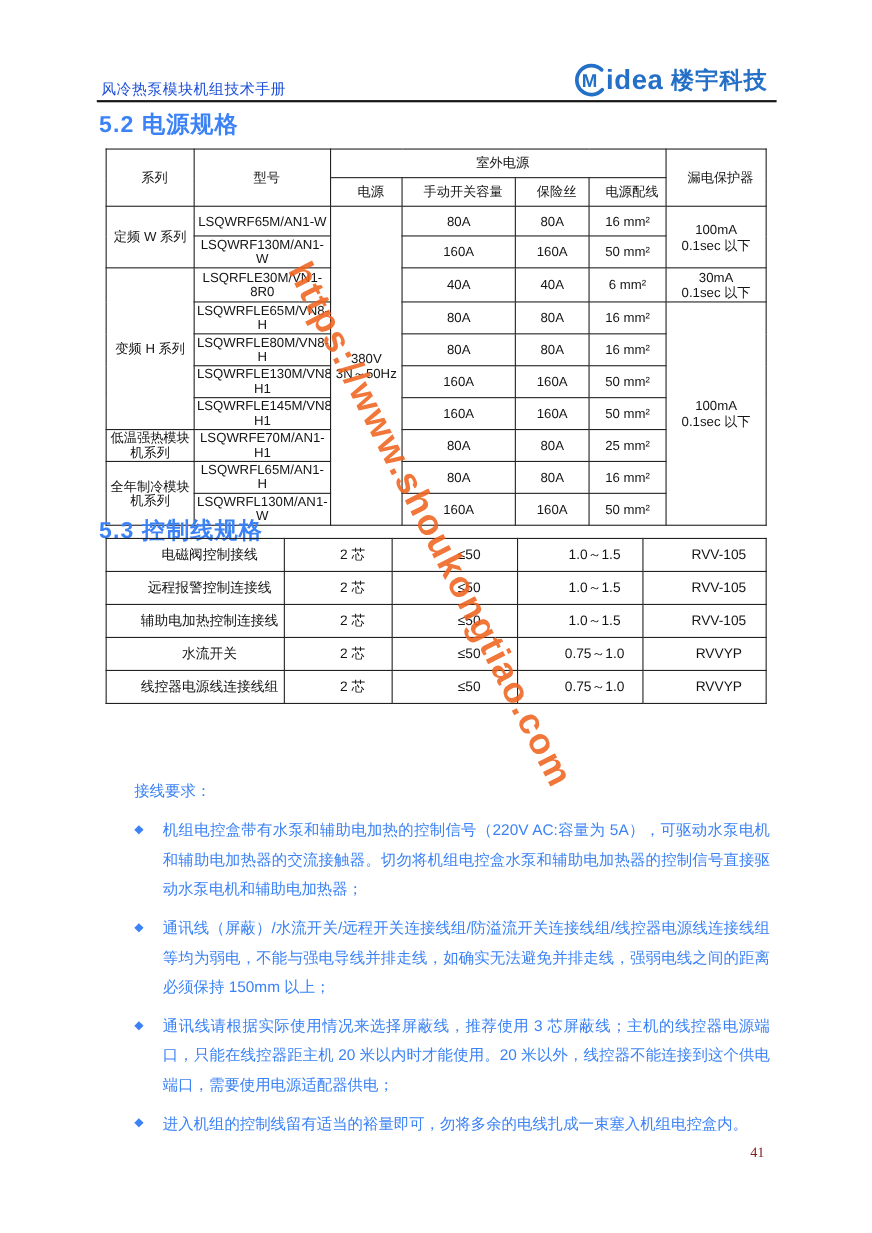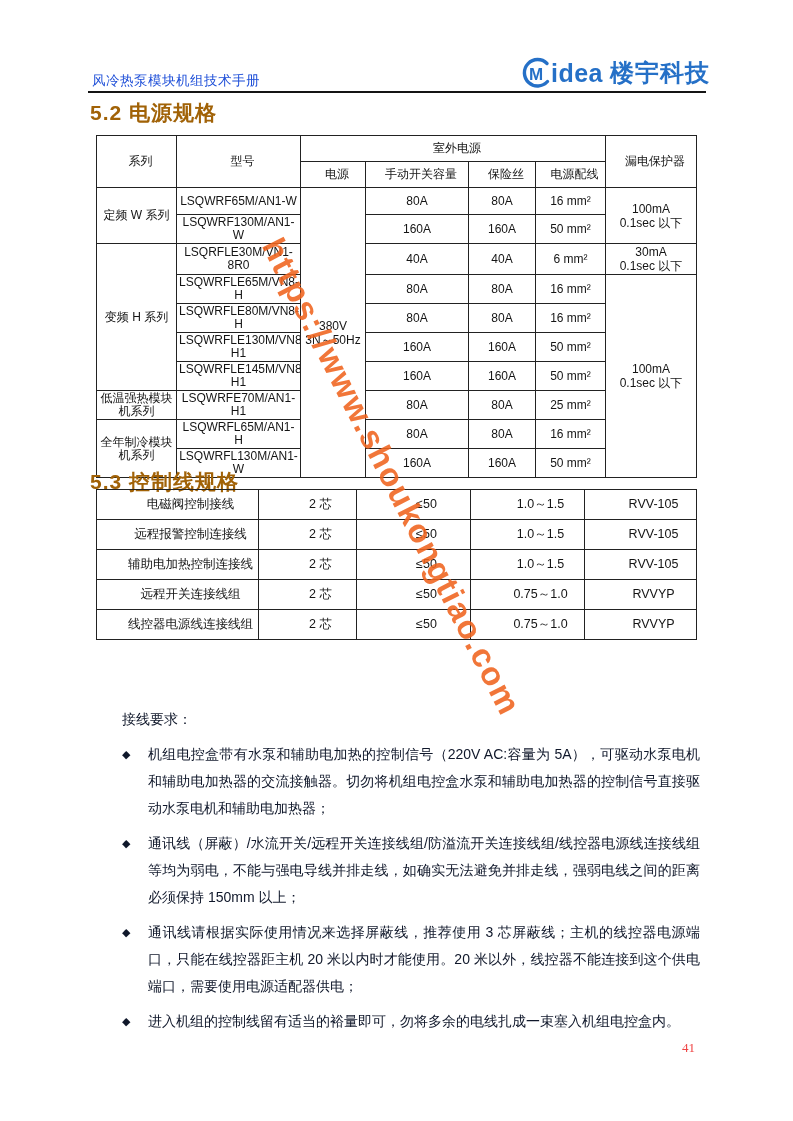--- a/index.html
+++ b/index.html
@@ -6,50 +6,50 @@
   body{
     width:793px;height:1121px;position:relative;background:#ffffff;
     font-family:"Liberation Sans",sans-serif;color:#111;overflow:hidden;
   }
   
   .doc-title{position:absolute;left:92px;top:72px;font-size:13.5px;letter-spacing:.5px;color:#1d4ed8;}
   .header-rule{position:absolute;left:88px;top:91px;width:618px;height:2px;background:#141414;}
   .logo{position:absolute;top:56px;left:520px;display:flex;align-items:center;color:#2570c7;}
   .logo svg{display:block;}
   .logo-idea{font-size:25px;font-weight:bold;letter-spacing:.5px;margin-left:-3px;}
-  .logo-cn{font-size:24px;font-weight:bold;margin-left:7px;letter-spacing:1px;text-align:center;}
-  
-  .sec-title{position:absolute;left:90px;font-size:21px;font-weight:bold;color:#a16207;letter-spacing:1px;}
+  .logo-cn{font-size:21px;font-weight:bold;margin-left:7px;letter-spacing:1px;text-align:center;}
+  
+  .sec-title{position:absolute;left:90px;font-size:21px;font-weight:bold;color:#3b82f6;letter-spacing:1px;}
   #sec52{top:99px;}
   #sec53{top:452px;margin-top:16px;}
   
   table{border-collapse:collapse;table-layout:fixed;}
   td,th{border:1px solid #222;text-align:center;vertical-align:middle;font-weight:normal;
         font-size:12px;color:#141414;padding:1px 2px;line-height:13px;overflow:hidden;}
   #power-table{position:absolute;left:96px;top:135px;width:600px;}
   #power-table th{height:23px;padding-left:10px;}
   #power-table td{height:24px;}
   #control-table{position:absolute;left:96px;top:489px;width:600px;}
   #control-table th{height:26px;font-size:12.5px;}
   #control-table td{height:27px;font-size:12.5px;padding-left:28px;}
   .two-line div{line-height:14px;}
   
-  .req{position:absolute;left:122px;top:706px;width:578px;font-size:14px;line-height:27px;color:#0f172a;}
+  .req{position:absolute;left:122px;top:706px;width:578px;font-size:14px;line-height:27px;color:#3b82f6;}
   .req-title{margin:0 0 2px 0;}
   .req-item{display:flex;margin-top:8px;}
   .req-bullet{width:26px;flex:0 0 26px;font-size:11px;line-height:27px;}
   .req-text{flex:1;margin:0;text-align:justify;}
   
   .watermark{
     position:absolute;left:288px;top:232px;transform:rotate(63deg);transform-origin:0 0;
     font-size:33px;font-weight:bold;letter-spacing:1.5px;white-space:nowrap;
     opacity:.88;pointer-events:none;z-index:40;
   }
   
-  .page-num{position:absolute;left:682px;top:1040px;font-size:13px;font-family:"Liberation Serif",serif;color:#ef4444;}
+  .page-num{position:absolute;left:682px;top:1040px;font-size:13px;font-family:"Liberation Serif",serif;color:#7f1d1d;}
 </style>
 </head>
 <body>
 
 <div class="doc-title">风冷热泵模块机组技术手册</div>
 <div class="logo">
   <span>
     <svg width="34" height="34" viewBox="0 0 34 34">
       <path d="M27 7.5 A13.2 13.2 0 1 0 27.5 25.5" fill="none" stroke="#2570c7" stroke-width="3.4" stroke-linecap="round"></path>
       <text x="16" y="23.5" text-anchor="middle" font-size="17" font-weight="bold" fill="#2570c7" font-family="Liberation Sans, sans-serif">M</text>
@@ -194,21 +194,21 @@
     <td>RVV-105</td>
   </tr>
   <tr>
     <td>辅助电加热控制连接线</td>
     <td>2 芯</td>
     <td>≤50</td>
     <td>1.0～1.5</td>
     <td>RVV-105</td>
   </tr>
   <tr>
-    <td>远程开关连接线组</td>
+    <td>水流开关</td>
     <td>2 芯</td>
     <td>≤50</td>
     <td>0.75～1.0</td>
     <td>RVVYP</td>
   </tr>
   <tr>
     <td>线控器电源线连接线组</td>
     <td>2 芯</td>
     <td>≤50</td>
     <td>0.75～1.0</td>

